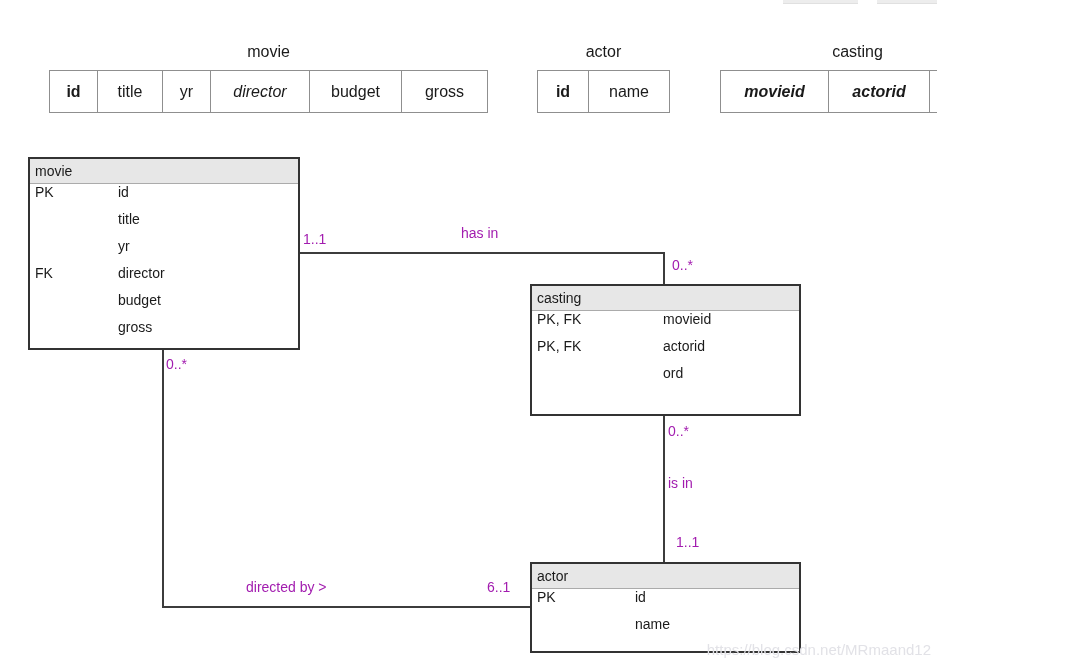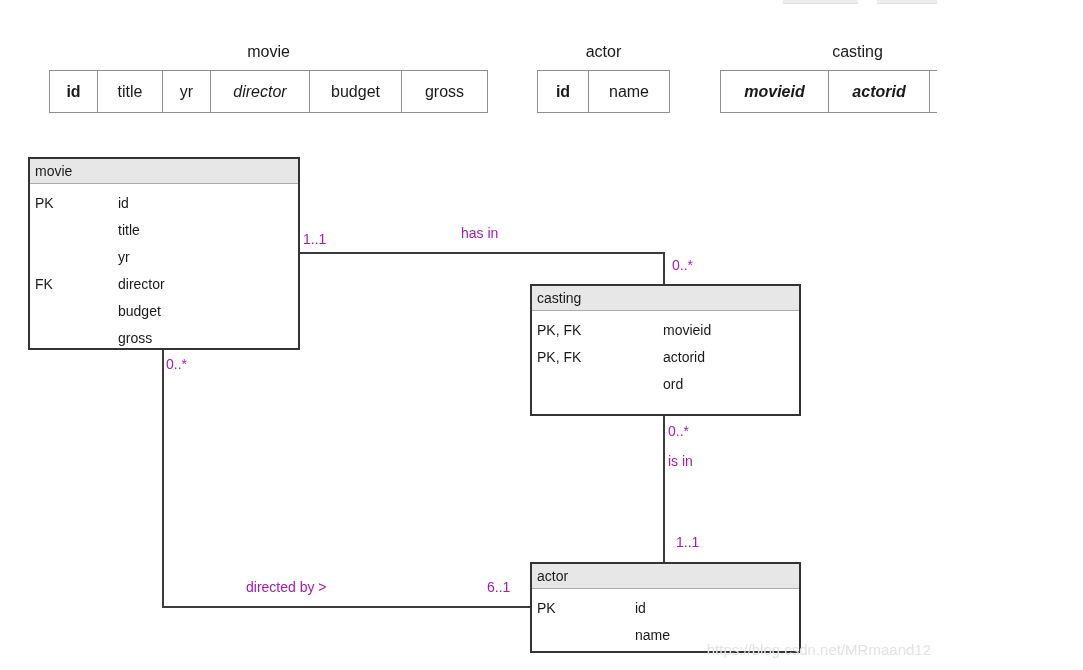--- a/index.html
+++ b/index.html
@@ -67,21 +67,21 @@
     line-height: 24px;
     background: #e7e7e7;
     border-bottom: 1px solid #ababab;
     padding-left: 5px;
     font-size: 14px;
     color: #1a1a1a;
   }
   .entity-row {
     display: flex;
     height: 27px;
-    align-items: flex-end;
+    align-items: flex-start;
     padding-left: 5px;
     font-size: 14px;
     color: #1a1a1a;
   }
   .ekey { flex: 0 0 auto; white-space: nowrap; }
   .eattr { white-space: nowrap; }
   .key-movie   { width: 83px; }
   .key-casting { width: 126px; }
   .key-actor   { width: 98px; }
 
@@ -143,21 +143,21 @@
   <div class="rel-line" style="left:663px;top:252px;width:2px;height:34px"></div>
   <div class="rel-line" style="left:663px;top:414px;width:2px;height:148px"></div>
   <div class="rel-line" style="left:162px;top:348px;width:2px;height:260px"></div>
   <div class="rel-line" style="left:162px;top:606px;width:370px;height:2px"></div>
 
   <div class="rel-label" style="left:303px;top:231px">1..1</div>
   <div class="rel-label" style="left:461px;top:225px">has in</div>
   <div class="rel-label" style="left:672px;top:257px">0..*</div>
 
   <div class="rel-label" style="left:668px;top:423px">0..*</div>
-  <div class="rel-label" style="left:668px;top:453px">is in</div>
+  <div class="rel-label" style="left:668px;top:475px">is in</div>
   <div class="rel-label" style="left:676px;top:534px">1..1</div>
 
   <div class="rel-label" style="left:166px;top:356px">0..*</div>
   <div class="rel-label" style="left:246px;top:579px">directed by &gt;</div>
   <div class="rel-label" style="left:487px;top:579px">6..1</div>
 
   <div class="entity" style="left:28px;top:157px;width:272px;height:193px">
     <div class="entity-header">movie</div>
     <div class="entity-row">
       <span class="ekey key-movie">PK</span>

